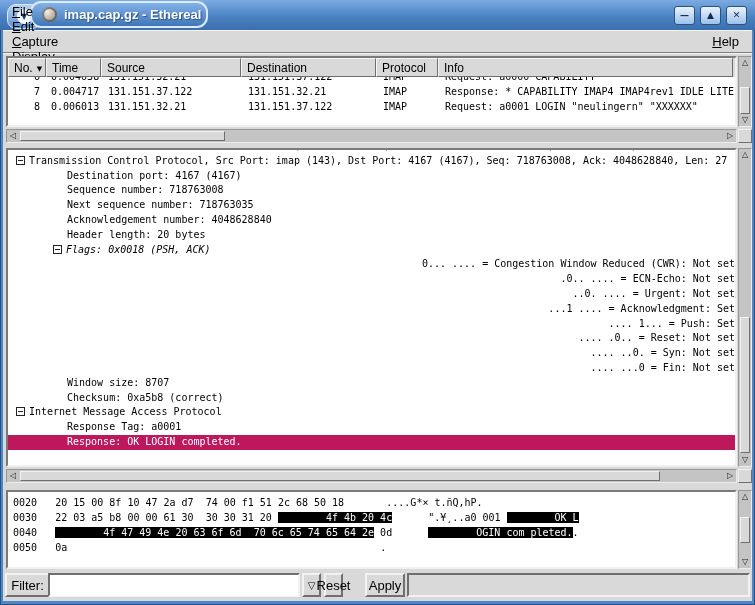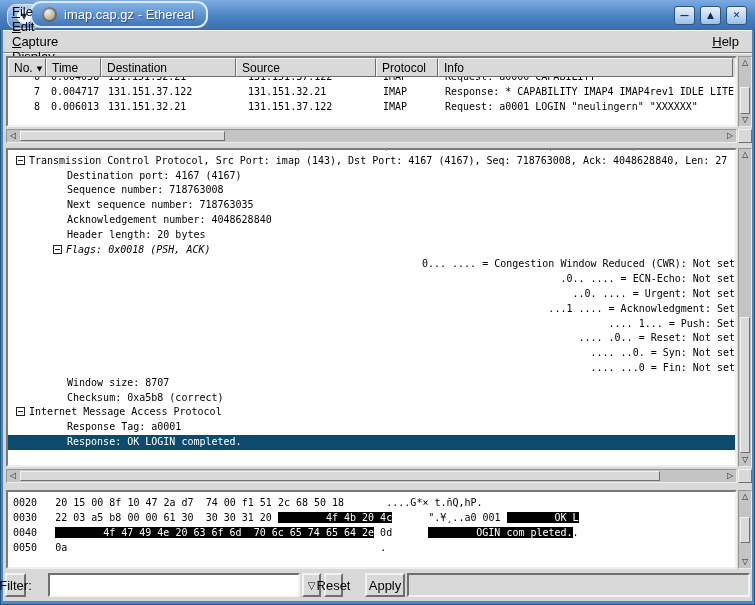--- a/index.html
+++ b/index.html
@@ -21,21 +21,21 @@
     display:flex;align-items:center;justify-content:center;
     color:#153a66;font-size:8px;line-height:1;font-family:"DejaVu Sans",sans-serif;}
   #title-tab{position:absolute;left:30px;top:1px;width:178px;height:27px;
     border-radius:11px;border:2px solid #dcebfb;
     background:linear-gradient(#7fb0e8,#4largest 100%);
     background:linear-gradient(#82b2e8,#4076b8);
     display:flex;align-items:center;gap:7px;padding:0 10px;box-sizing:border-box;}
   #app-icon{width:15px;height:15px;border-radius:50%;flex:0 0 auto;
     background:radial-gradient(circle at 35% 30%,#f4f1ec,#b8b0a2 55%,#6f6a5e);
     box-shadow:inset 0 0 0 2px rgba(60,55,45,.55);}
-  #title-text{color:#fff;font-weight:normal;font-size:13px;white-space:nowrap;
+  #title-text{color:#fff;font-weight:bold;font-size:13px;white-space:nowrap;
     text-shadow:1px 1px 1px #28517f;}
   #win-buttons{position:absolute;right:8px;top:6px;display:flex;gap:5px;}
   .winbtn{width:19px;height:17px;border-radius:3px;border:1px solid #2a537f;
     background:linear-gradient(#eaf2fc,#9dc0ea);
     color:#0d2c50;font-size:9px;font-weight:bold;line-height:1;
     display:flex;align-items:center;justify-content:center;
     font-family:"DejaVu Sans",sans-serif;}
   
   #client{position:absolute;left:3px;top:30px;width:749px;height:571px;background:#d9d9d9;}
   #menubar{position:absolute;left:0;top:0;width:749px;height:22px;background:#d9d9d9;
@@ -71,37 +71,37 @@
     border:1px solid;border-color:#f2f2f2 #6f6f6f #6f6f6f #f2f2f2;}
   
   #detail-frame{left:3px;top:118px;width:731px;height:319px;}
   #detail-content{font-family:"DejaVu Sans Mono",monospace;font-size:10px;line-height:14.8px;color:#000;}
   .tline{white-space:pre;overflow:hidden;}
   .tline.lvl0{padding-left:8px;}
   .tline.lvl1{padding-left:45px;font-style:italic;}
   .tline.lvl2{padding-left:59px;}
   .tline.lvl3{padding-left:88px;text-align:right;}
   .tline.tclip{margin-top:-11px;}
-  .tline.sel{background:#0c4a6e;color:#fff;}
+  .tline.sel{background:#be185d;color:#fff;}
   .expander{display:inline-block;width:9px;height:9px;box-sizing:border-box;
     border:1px solid #222;background:#fff;margin-right:4px;position:relative;
     vertical-align:-1px;}
   .expander::after{content:"";position:absolute;left:1px;right:1px;top:3px;height:1px;background:#222;}
   
   #hex-frame{left:3px;top:460px;width:731px;height:79px;}
   #hex-content{padding:3px 0 0 5px;font-family:"DejaVu Sans Mono",monospace;
     font-size:10px;line-height:15px;color:#000;}
   .hxrow{white-space:pre;}
   .hl{background:#000;color:#fff;padding-left:48px;}
   
   .btn{position:absolute;box-sizing:border-box;background:#d9d9d9;
     border:2px solid;border-color:#f2f2f2 #6f6f6f #6f6f6f #f2f2f2;
     font-size:13px;color:#000;display:flex;align-items:center;justify-content:center;
     white-space:nowrap;}
-  #filter-btn{left:2px;top:543px;width:21px;height:24px;}
+  #filter-btn{left:2px;top:543px;width:45px;height:24px;}
   #filter-entry-box{position:absolute;left:45px;top:543px;width:252px;height:24px;
     box-sizing:border-box;background:#fff;border:2px solid;
     border-color:#6f6f6f #f2f2f2 #f2f2f2 #6f6f6f;}
   #filter-input{width:100%;height:100%;border:0;outline:0;margin:0;padding:0 3px;
     font-family:"DejaVu Sans Mono",monospace;font-size:11px;background:#fff;box-sizing:border-box;}
   #filter-combo{left:299px;top:543px;width:19px;height:24px;font-size:10px;
     font-family:"DejaVu Sans",sans-serif;}
   #reset-btn{left:321px;top:543px;width:19px;height:24px;}
   #apply-btn{left:362px;top:543px;width:40px;height:24px;}
   #status-area{position:absolute;left:404px;top:543px;width:343px;height:24px;
@@ -143,25 +143,25 @@
 
     <div class="pane-frame" id="plist-frame">
       <div id="plist-header">
           <div class="hcell" style="width: 38px;">
             <span>No.</span>
             <span class="sort-glyph">▼</span>
           </div>
           <div class="hcell" style="width: 55px;">
             <span>Time</span>
           </div>
+          <div class="hcell" style="width: 140px;">
+            <span>Source</span>
+          </div>
           <div class="hcell" style="width: 135px;">
             <span>Destination</span>
-          </div>
-          <div class="hcell" style="width: 140px;">
-            <span>Source</span>
           </div>
           <div class="hcell" style="width: 62px;">
             <span>Protocol</span>
           </div>
           <div class="hcell" style="width: 295px;">
             <span>Info</span>
           </div>
         </div>
       <div id="plist-rows">
           <div class="plrow rclip"><span class="plcell c-no" style="width: 38px;">6</span><span class="plcell " style="width: 57px;">0.004038</span><span class="plcell " style="width: 140px;">131.151.32.21</span><span class="plcell " style="width: 135px;">131.151.37.122</span><span class="plcell " style="width: 62px;">IMAP</span><span class="plcell " style="width: 294px;">Request: a0000 CAPABILITY</span></div>

